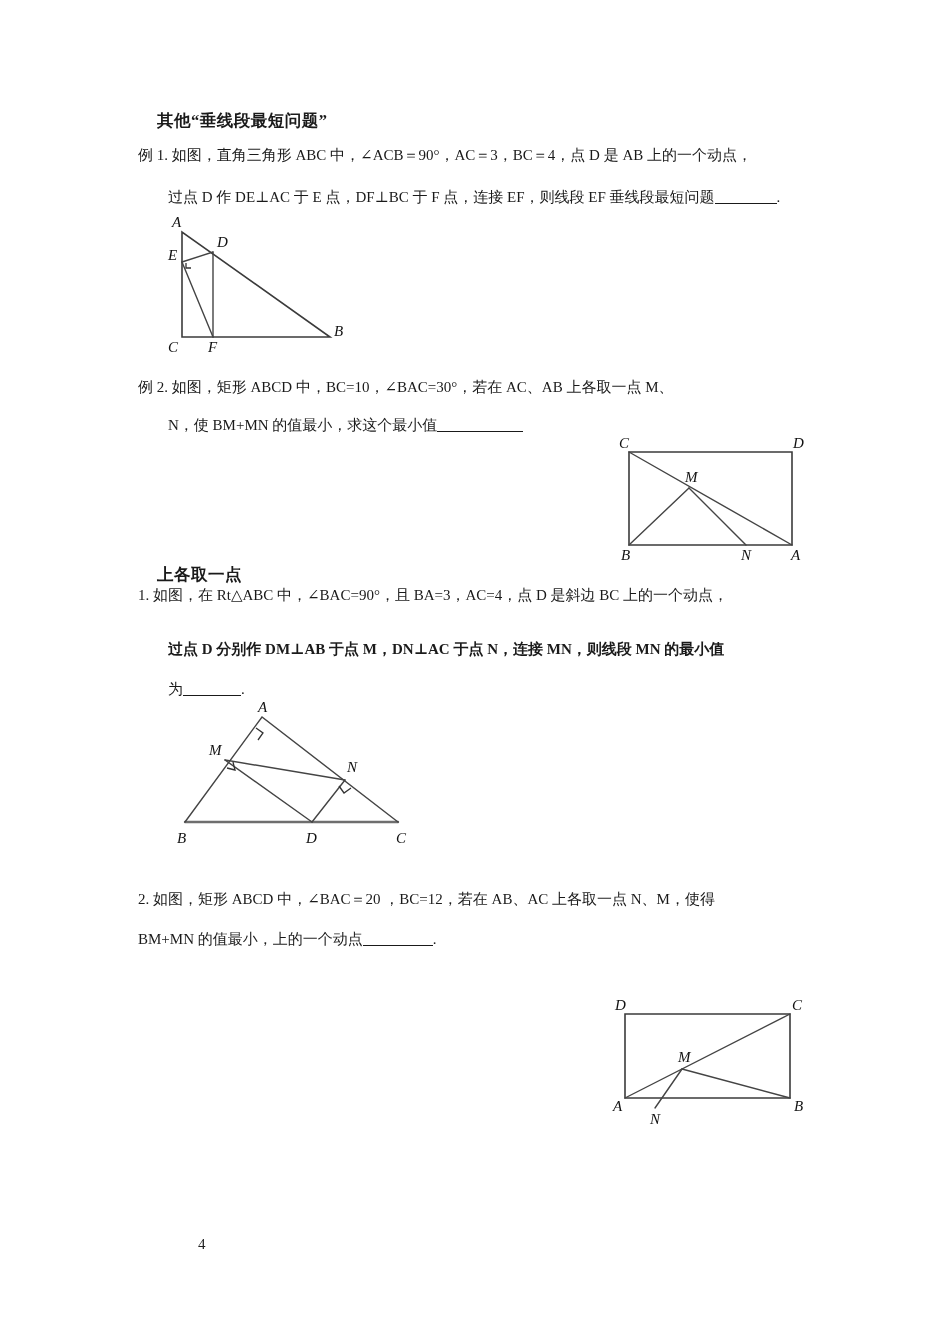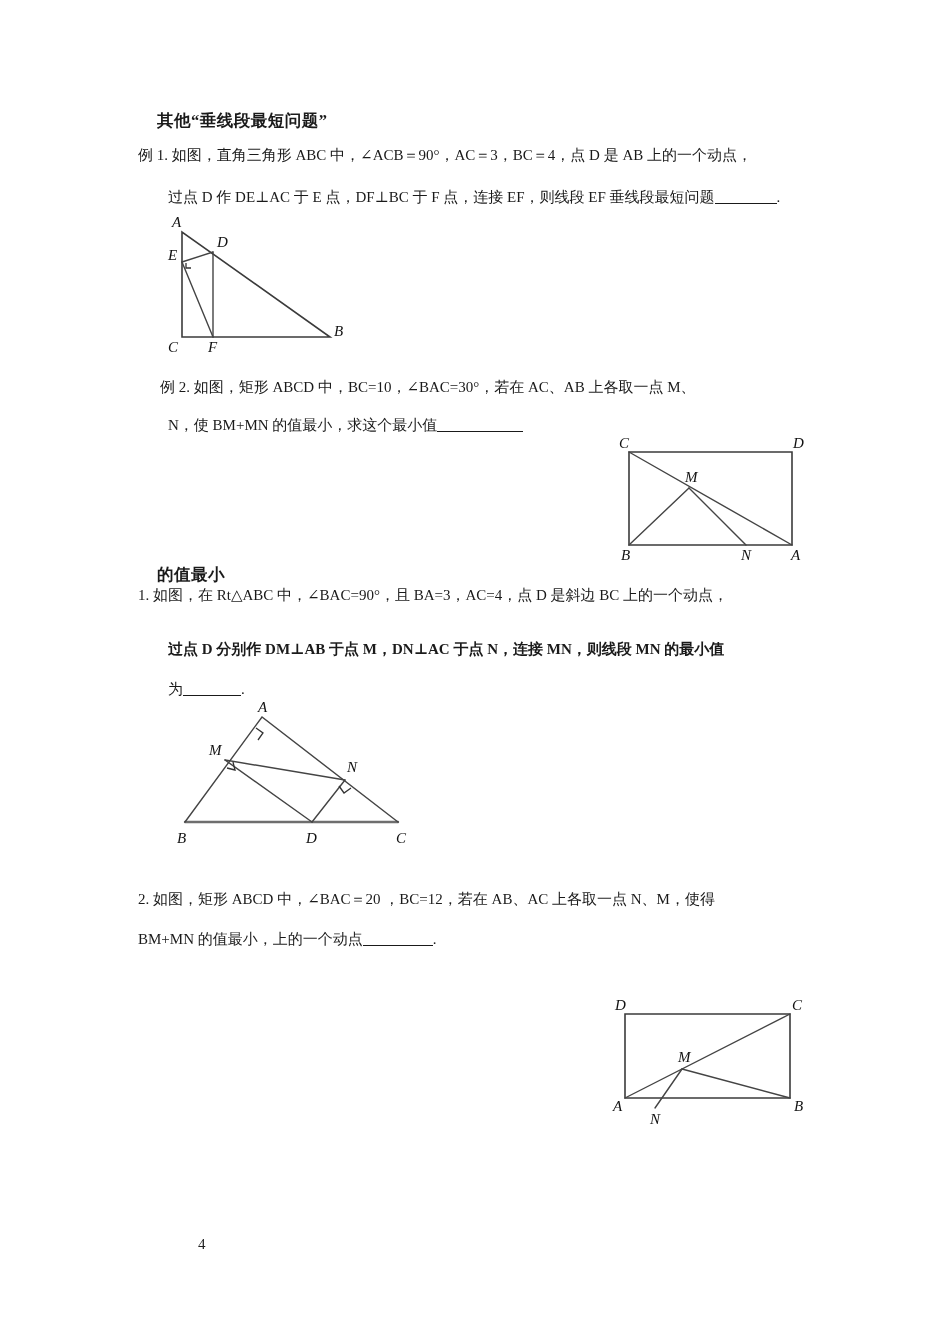--- a/index.html
+++ b/index.html
@@ -120,21 +120,21 @@
 
       <text class="fig-label" x="22" y="9">A</text>
       <text class="fig-label" x="18" y="42">E</text>
       <text class="fig-label" x="18" y="134">C</text>
       <text class="fig-label" x="67" y="29">D</text>
       <text class="fig-label" x="58" y="134">F</text>
       <text class="fig-label" x="184" y="118">B</text>
     </svg>
   </div>
 
-  <div class="para" style="left:138px; top:376px;margin-left:22px;">例 2. 如图，矩形 ABCD 中，BC=10，∠BAC=30°，若在 AC、AB 上各取一点 M、</div>
+  <div class="para" style="left:138px; top:376px;">例 2. 如图，矩形 ABCD 中，BC=10，∠BAC=30°，若在 AC、AB 上各取一点 M、</div>
 
   <div class="para" style="left:168px; top:414px;text-align:center;">
     <span>N，使 BM+MN 的值最小，求这个最小值</span><span class="blank w2"></span><span></span>
   </div>
 
   <div class="figure" style="left:605px; top:438px;">
     <svg width="225" height="125" viewBox="0 0 225 125">
 
       <path class="stroke" d="M24 14 L187 14 L187 107 L24 107 Z"></path>
 
@@ -146,21 +146,21 @@
 
       <text class="fig-label" x="14" y="10">C</text>
       <text class="fig-label" x="188" y="10">D</text>
       <text class="fig-label" x="16" y="122">B</text>
       <text class="fig-label" x="186" y="122">A</text>
       <text class="fig-label" x="80" y="44">M</text>
       <text class="fig-label" x="136" y="122">N</text>
     </svg>
   </div>
 
-  <div class="section-heading" style="top:564px;">的值最小</div>
+  <div class="section-heading" style="top:564px;">上各取一点</div>
 
   <div class="para" style="left:138px; top:584px;text-align:right;">1. 如图，在 Rt△ABC 中，∠BAC=90°，且 BA=3，AC=4，点 D 是斜边 BC 上的一个动点，</div>
 
   <div class="para" style="left:168px; top:638px;font-weight:bold;">过点 D 分别作 DM⊥AB 于点 M，DN⊥AC 于点 N，连接 MN，则线段 MN 的最小值</div>
 
   <div class="para" style="left:168px; top:678px;">
     <span>为</span><span class="blank w3"></span><span>.</span>
   </div>
 
   <div class="figure" style="left:165px; top:700px;">

